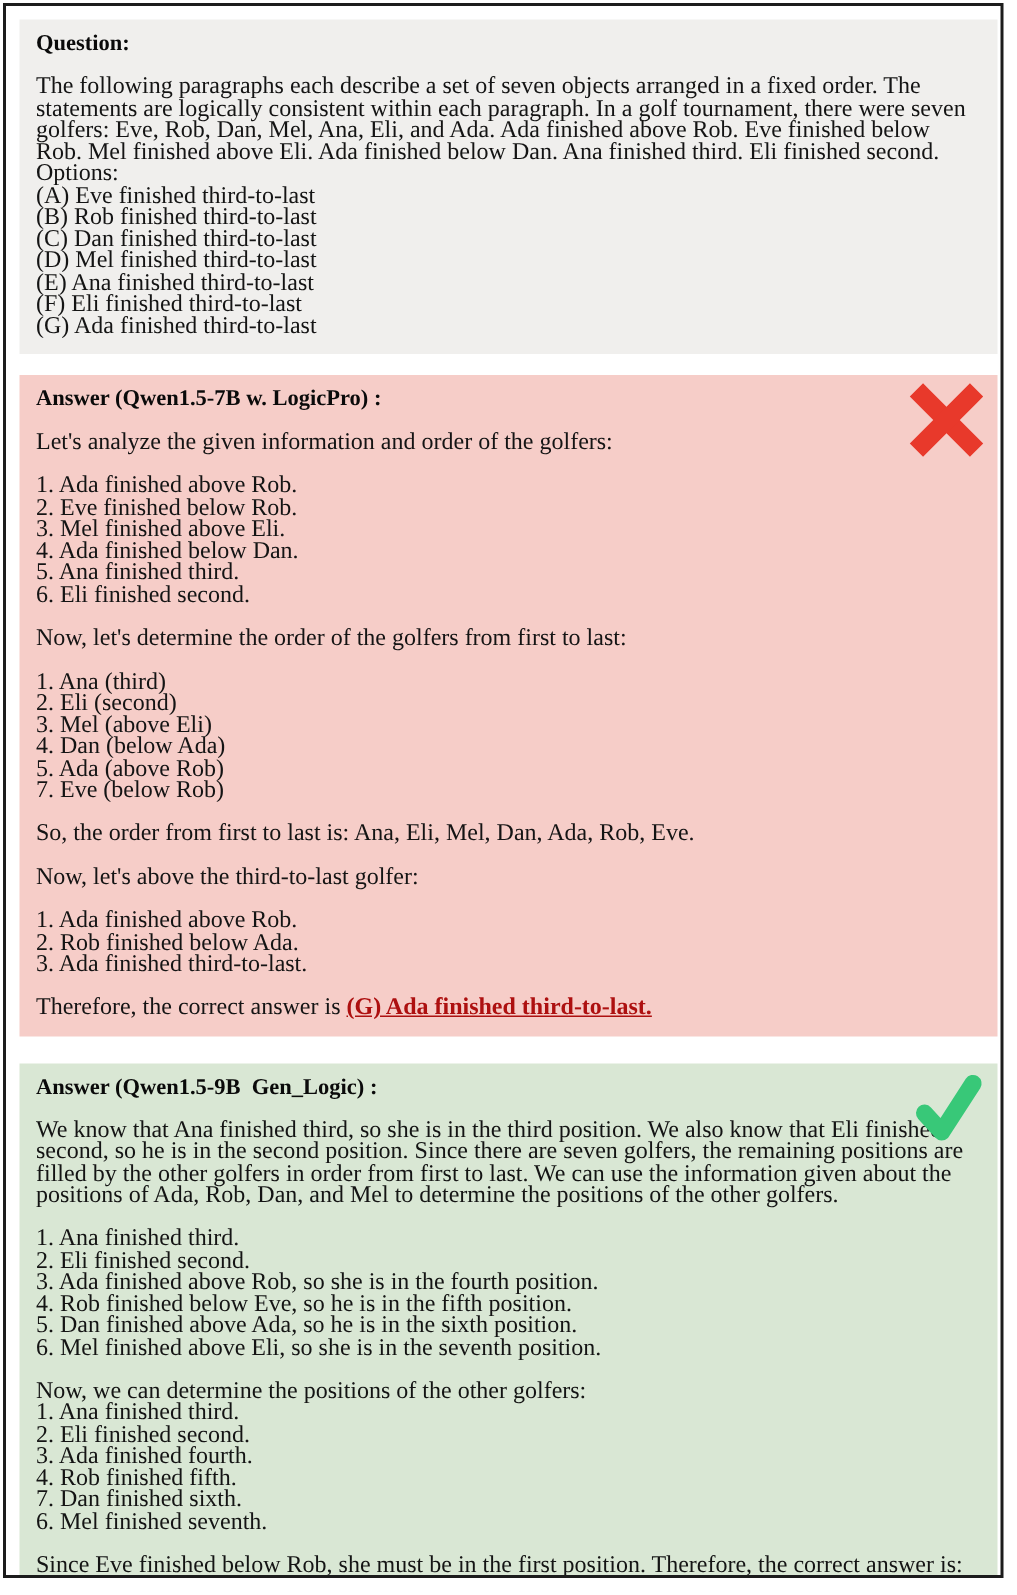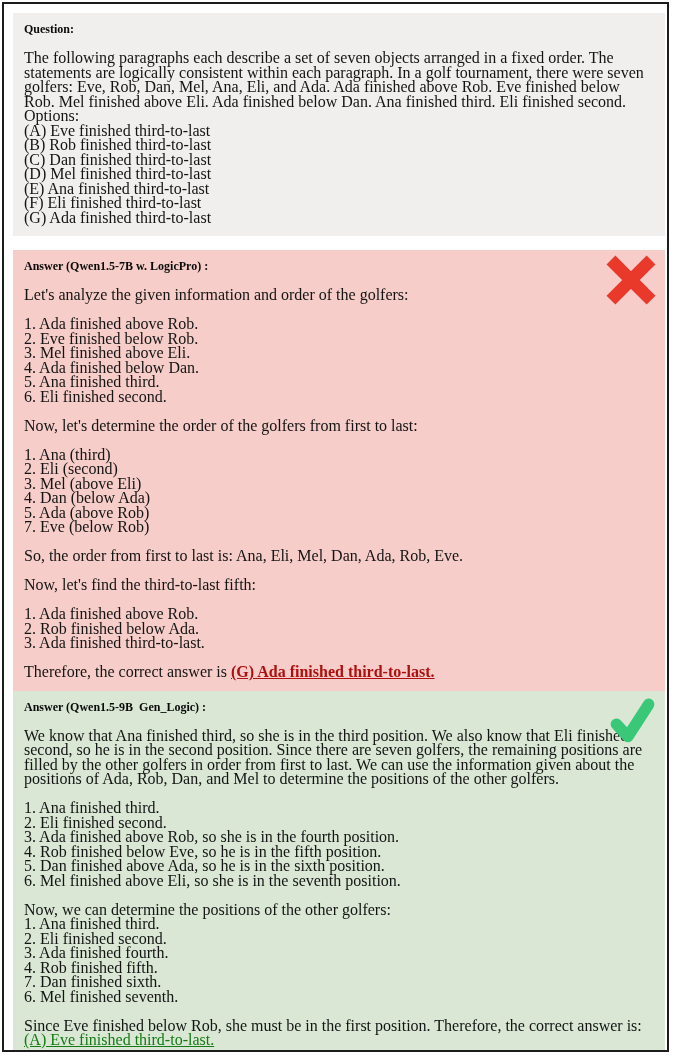--- a/index.html
+++ b/index.html
@@ -11,24 +11,24 @@
   .page{
     position:absolute;left:2px;top:2px;width:667px;height:1050px;
     border:2px solid #1c1c1c;background:#ffffff;box-sizing:border-box;
     overflow:hidden;
   }
   .box{
     position:relative;margin-left:9px;width:652px;box-sizing:border-box;
     padding:8px 11px 11px 11px;
   }
   .question-box{margin-top:9px;background:var(--question_bg);margin-bottom:14px;}
-  .wrong-box{background:var(--wrong_bg);margin-bottom:0;}
+  .wrong-box{background:var(--wrong_bg);margin-bottom:18px;}
   .correct-box{background:var(--correct_bg);}
   .box-title{
-    margin:0 0 13px 0;font-size:12px;font-weight:bold;line-height:17px;
+    margin:0 0 13px 0;font-size:15px;font-weight:bold;line-height:17px;
     white-space:pre-wrap;color:#0a0a0a;
   }
   .line{
     font-size:16px;line-height:14.5px;min-height:14.5px;white-space:pre-wrap;
   }
   .answer-wrong{
     color:var(--wrong_answer_text);font-weight:bold;text-decoration:underline;
   }
   .answer-correct{
     color:var(--correct_answer_text);font-weight:normal;text-decoration:underline;
@@ -80,21 +80,21 @@
         <div class="line">&nbsp;</div>
         <div class="line">1. Ana (third)</div>
         <div class="line">2. Eli (second)</div>
         <div class="line">3. Mel (above Eli)</div>
         <div class="line">4. Dan (below Ada)</div>
         <div class="line">5. Ada (above Rob)</div>
         <div class="line">7. Eve (below Rob)</div>
         <div class="line">&nbsp;</div>
         <div class="line">So, the order from first to last is: Ana, Eli, Mel, Dan, Ada, Rob, Eve.</div>
         <div class="line">&nbsp;</div>
-        <div class="line">Now, let's find the third-to-last fifth:</div>
+        <div class="line">Now, let's above the third-to-last golfer:</div>
         <div class="line">&nbsp;</div>
         <div class="line">1. Ada finished above Rob.</div>
         <div class="line">2. Rob finished below Ada.</div>
         <div class="line">3. Ada finished third-to-last.</div>
         <div class="line">&nbsp;</div>
       </div>
     <div class="line"><span>Therefore, the correct answer is </span><span class="answer-wrong">(G) Ada finished third-to-last.</span></div>
   </section>
 
   <section class="box correct-box">

